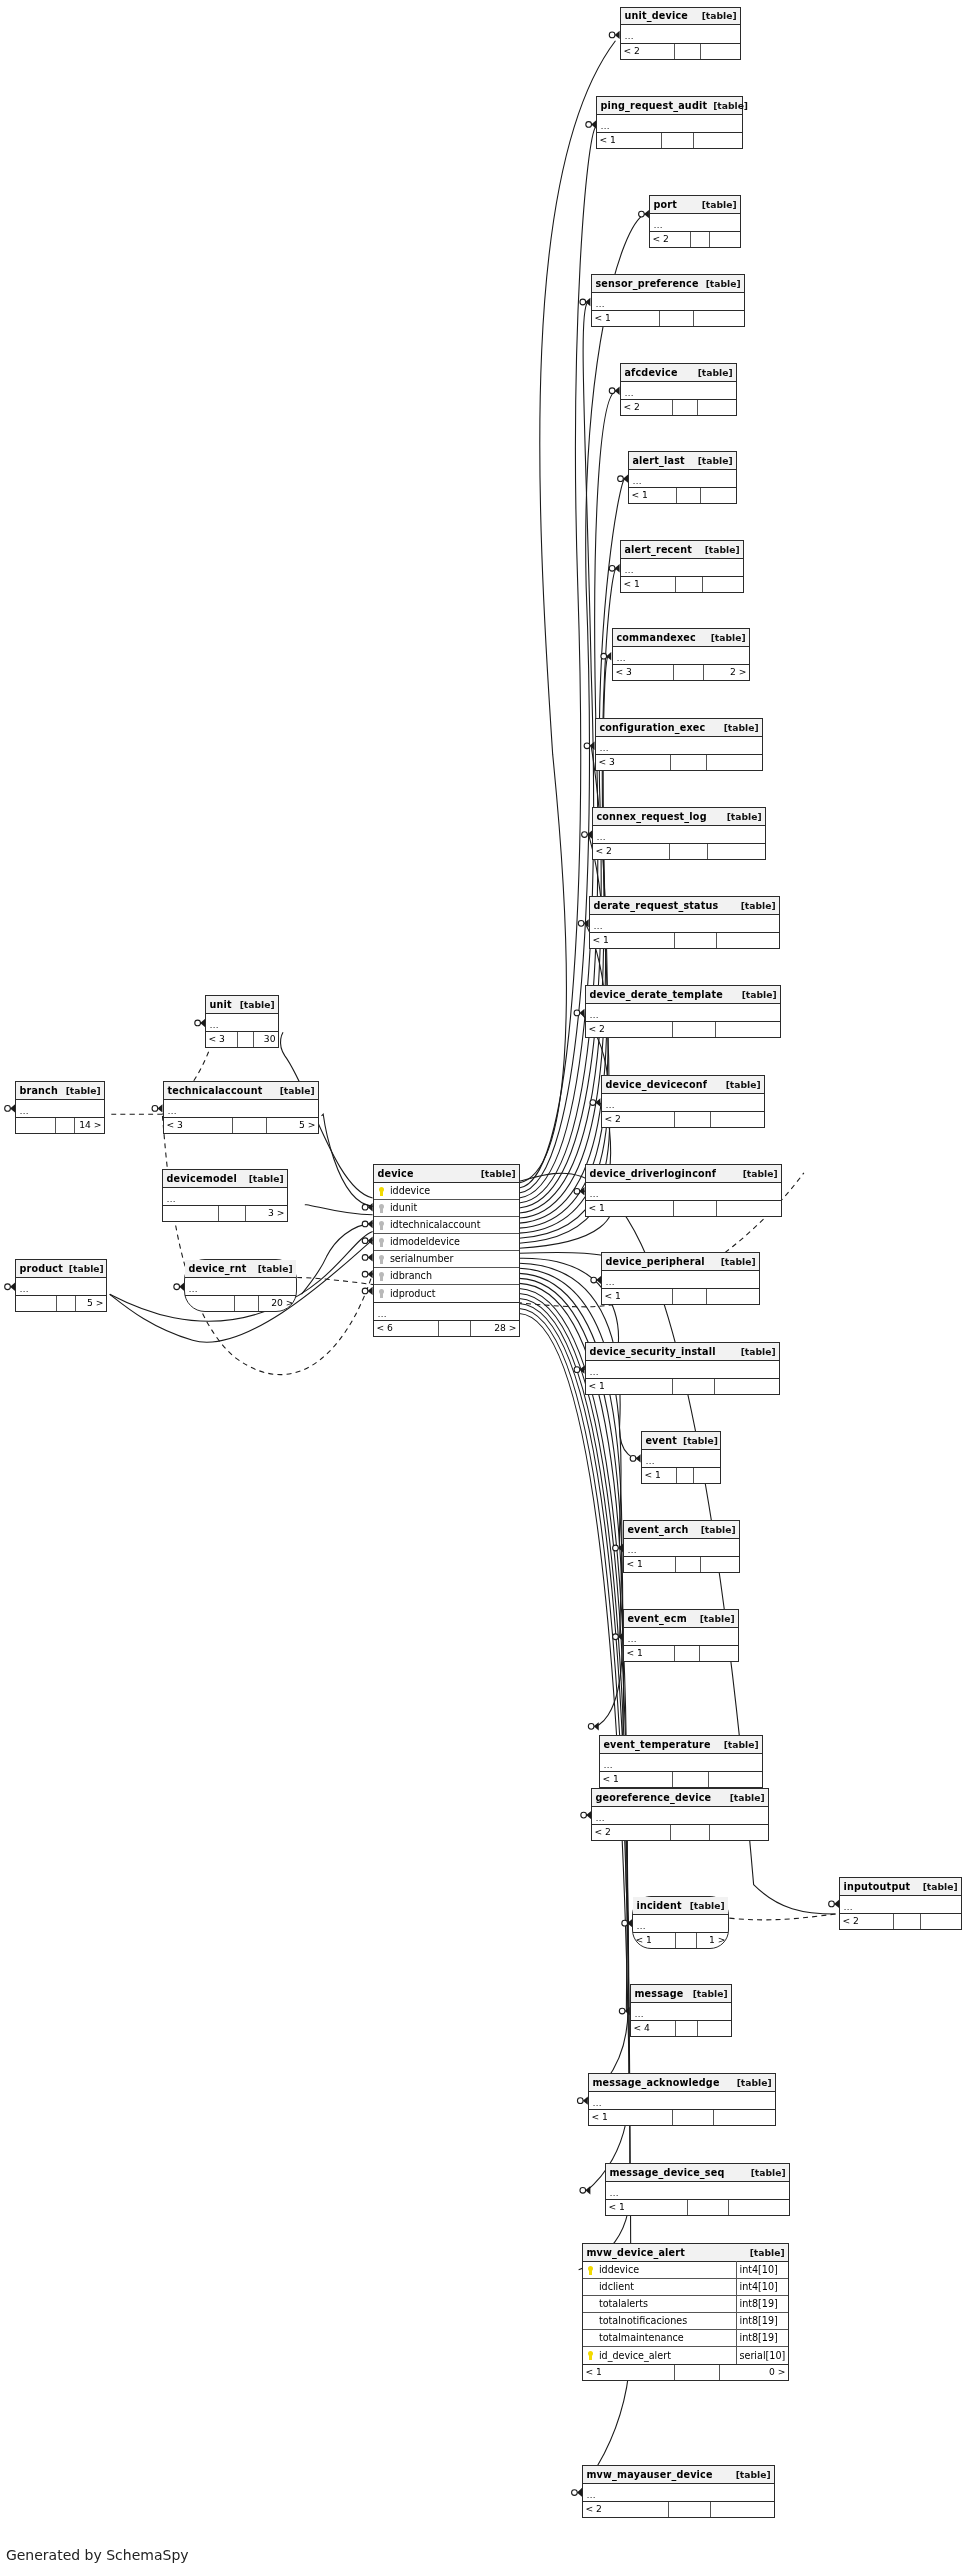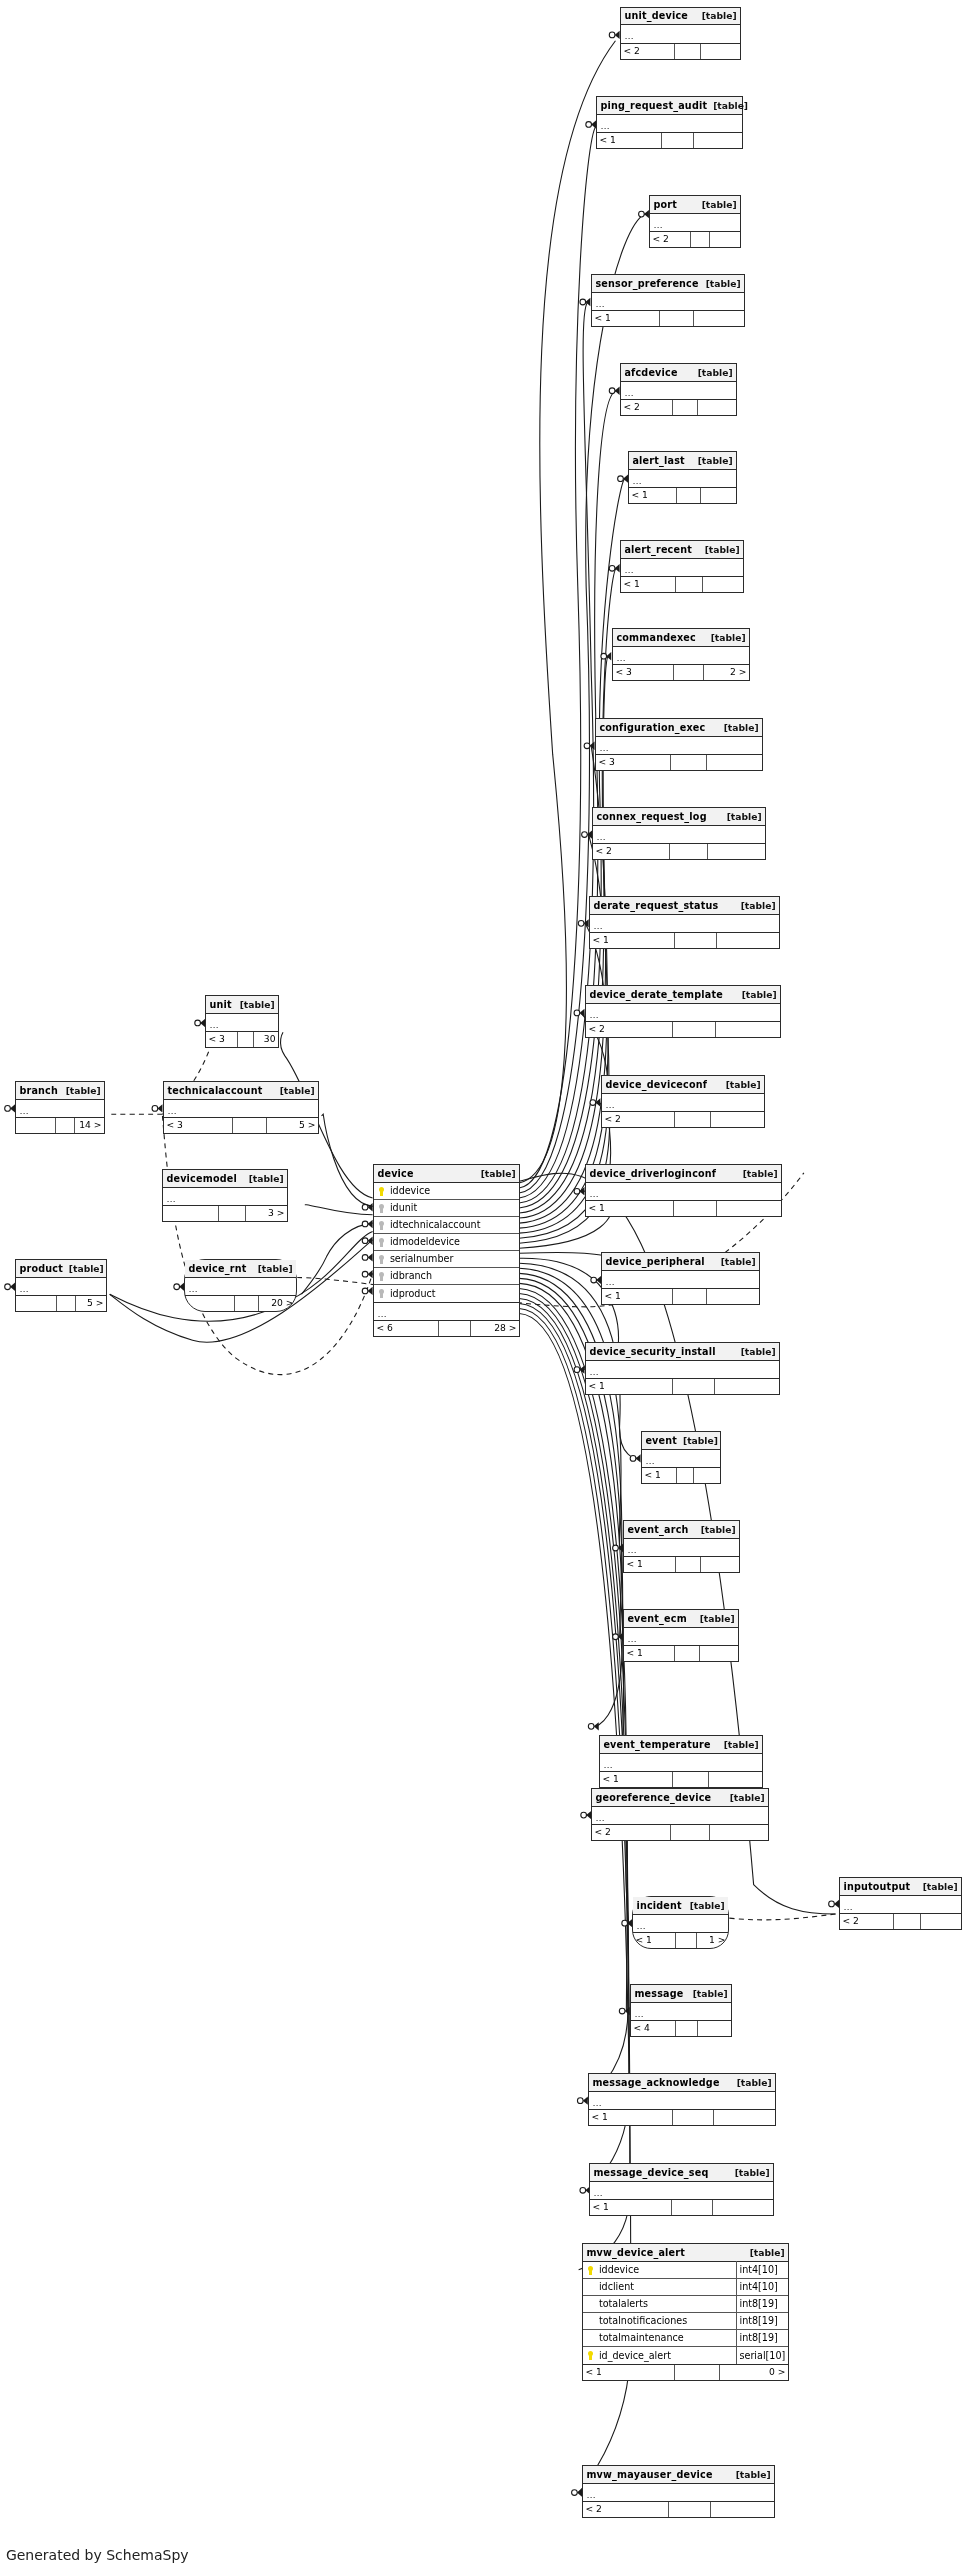--- a/index.html
+++ b/index.html
@@ -539,21 +539,21 @@
           <span class="nm">message_acknowledge</span>
           <span class="tg">[table]</span>
         </div>
         <div class="ellip">…</div>
         <div class="foot">
           <div class="f1">&lt; 1</div>
           <div class="f2"></div>
           <div class="f3"></div>
         </div>
       </div>
-      <div class="tbl" style="left: 589px; top: 2163px; width: 185px;">
+      <div class="tbl" style="left: 605px; top: 2163px; width: 185px;">
         <div class="hdr">
           <span class="nm">message_device_seq</span>
           <span class="tg">[table]</span>
         </div>
         <div class="ellip">…</div>
         <div class="foot">
           <div class="f1">&lt; 1</div>
           <div class="f2"></div>
           <div class="f3"></div>
         </div>

